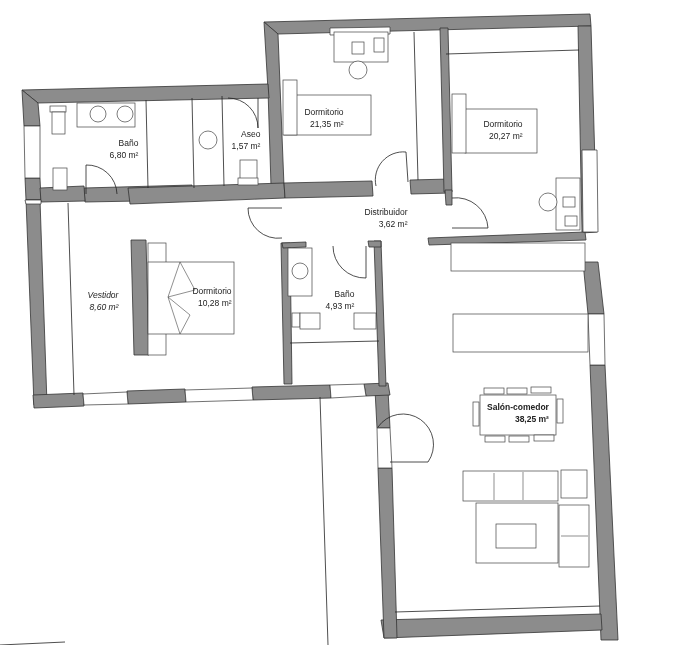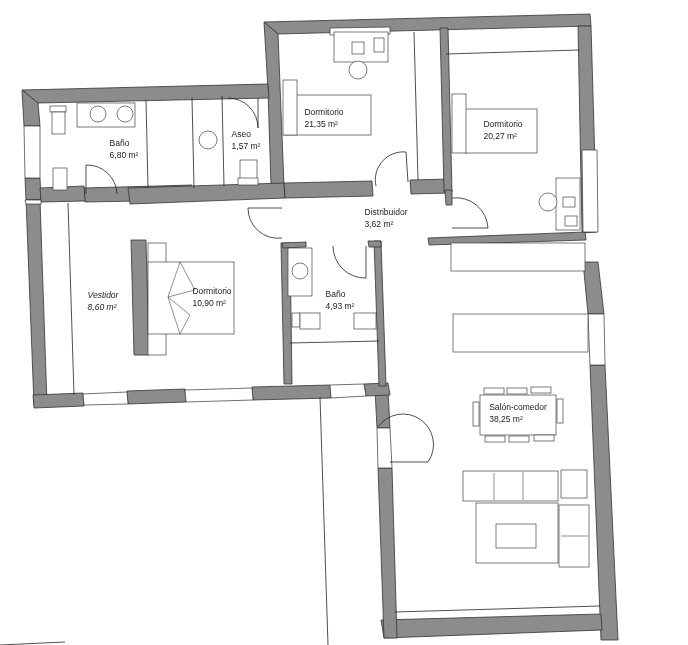--- a/index.html
+++ b/index.html
@@ -3,21 +3,21 @@
 <meta charset="utf-8">
 <style>
   html, body { margin: 0; padding: 0; background: #ffffff; }
   body { width: 688px; height: 645px; overflow: hidden; position: relative; font-family: "Liberation Sans", sans-serif; }
   #plan { position: absolute; left: 0; top: 0; width: 688px; height: 645px; }
   .wall { fill: #8c8c8c; stroke: #333; stroke-width: 0.8; }
   .line { fill: none; stroke: #222; stroke-width: 0.8; }
   .thin { fill: none; stroke: #444; stroke-width: 0.6; }
   .furn { fill: #ffffff; stroke: #444; stroke-width: 0.7; }
   .win { fill: #ffffff; stroke: #333; stroke-width: 0.7; }
-  .label { position: absolute; text-align: left; font-size: 8.5px; line-height: 12px; color: #222; white-space: nowrap; transform: translateX(-50%); }
+  .label { position: absolute; text-align: right; font-size: 8.5px; line-height: 12px; color: #222; white-space: nowrap; transform: translateX(-50%); }
   .label span { display: block; }
 </style>
 </head>
 <body>
 
 <svg id="plan" viewBox="0 0 688 645" xmlns="http://www.w3.org/2000/svg">
 
   <g>
 
     <polygon class="wall" points="264,22 590,14 591,26 278,34"></polygon>
@@ -196,23 +196,23 @@
   <div class="label" style="left:386px; top:206px;">
     <span>Distribuidor</span>
     <span>3,62 m²</span>
   </div>
   <div class="label" style="left:103px; top:289px;font-style:italic;">
     <span>Vestidor</span>
     <span>8,60 m²</span>
   </div>
   <div class="label" style="left:212px; top:285px;">
     <span>Dormitorio</span>
-    <span>10,90 m²</span>
+    <span>10,28 m²</span>
   </div>
   <div class="label" style="left:340px; top:288px;">
     <span>Baño</span>
     <span>4,93 m²</span>
   </div>
-  <div class="label" style="left:518px; top:401px;">
+  <div class="label" style="left:518px; top:401px;font-weight:bold;">
     <span>Salón-comedor</span>
     <span>38,25 m²</span>
   </div>
 </div>
 
 </body></html>

